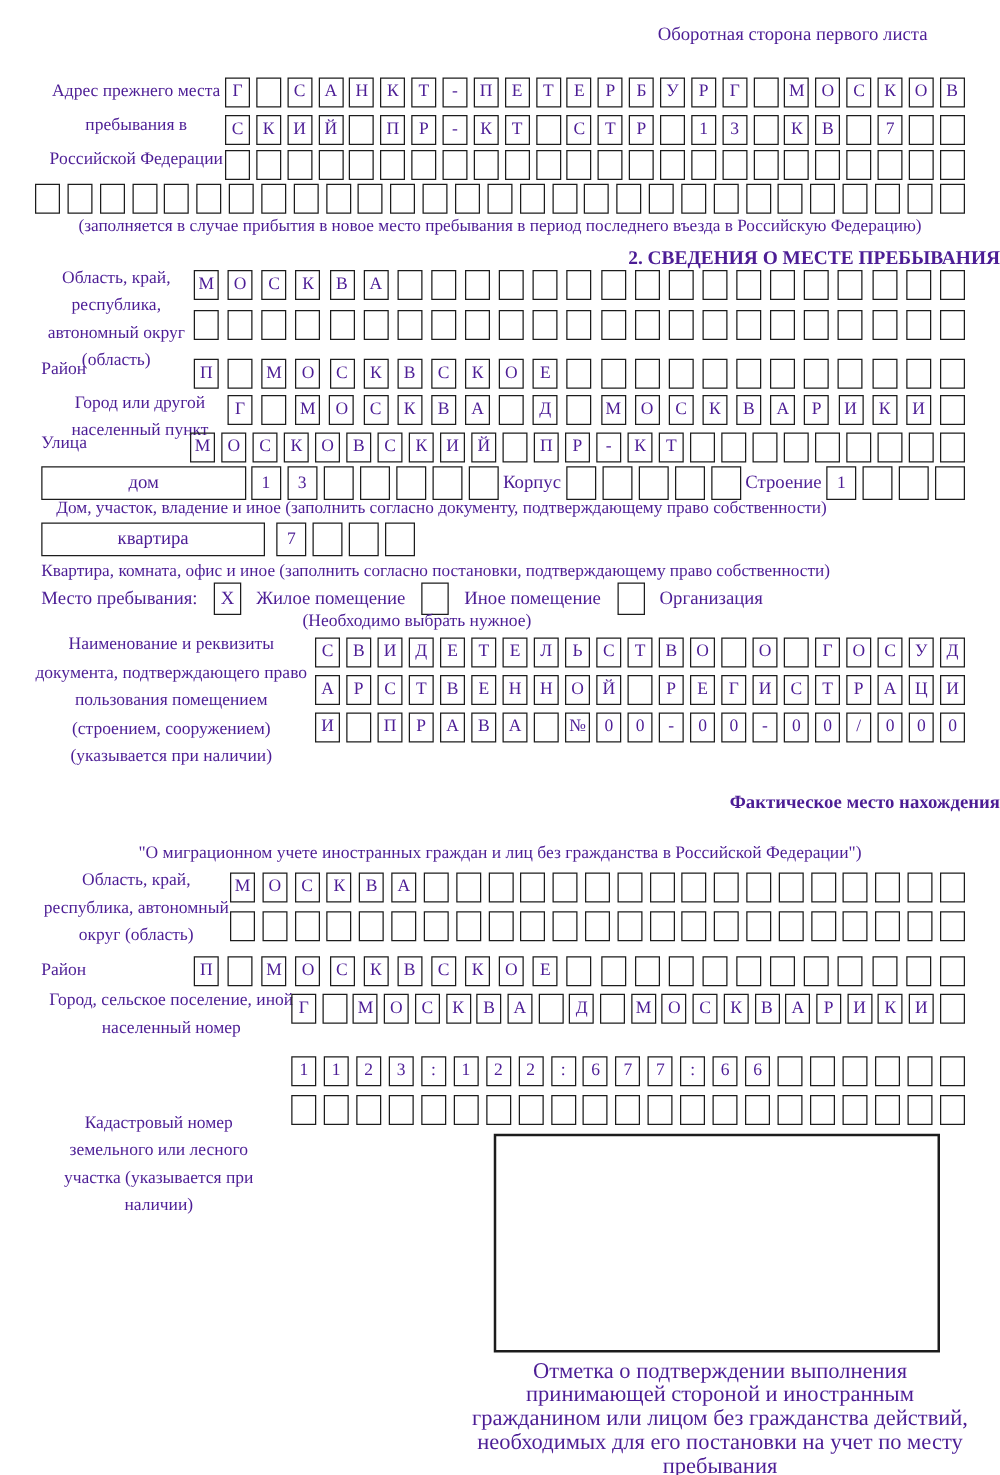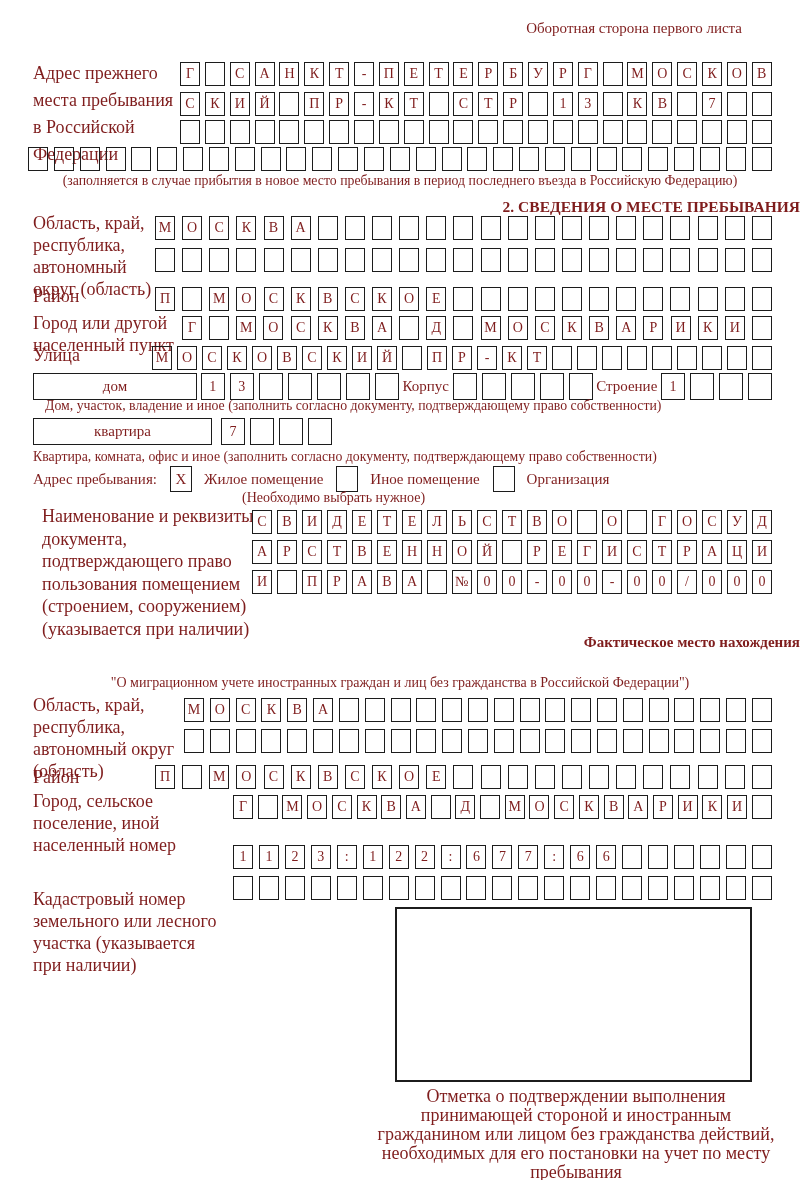--- a/index.html
+++ b/index.html
@@ -1,18 +1,18 @@
 <!DOCTYPE html>
 <html><head>
 <meta charset="utf-8">
 <style>
   html,body{margin:0;padding:0;background:#fff;}
   #form-canvas{position:relative;width:800px;height:1180px;background:#fff;
-    font-family:"Liberation Serif",serif;color:#7f1d1d;overflow:hidden;}
-  .label{position:absolute;font-size:18px;line-height:22px;}
+    font-family:"Liberation Serif",serif;color:#4c1d95;overflow:hidden;}
+  .label{position:absolute;font-size:14px;line-height:22px;text-align:center;}
   .note{position:absolute;font-size:13.8px;}
   .center{left:0;width:800px;text-align:center;}
   .bold{font-weight:bold;text-align:right;}
   #page-title{position:absolute;top:20px;left:0;width:742px;text-align:right;font-size:15px;}
   .boxrow{position:absolute;display:flex;justify-content:space-between;height:24px;}
   .cell{width:20px;height:24px;border:1.8px solid #1c1c1c;box-sizing:border-box;
     display:flex;align-items:center;justify-content:center;font-size:14px;flex:0 0 auto;}
   .cell.big{width:24px;height:27px;}
   .widebox{border:1.8px solid #1c1c1c;height:27px;box-sizing:border-box;
     display:flex;align-items:center;justify-content:center;font-size:15px;flex:0 0 auto;}
@@ -27,21 +27,21 @@
   #dom-row{position:absolute;left:33px;top:373px;width:739px;display:flex;
     align-items:center;justify-content:space-between;font-size:15px;}
   #dom-note{top:398px;left:33px;margin-left:12px;}
   #kvartira-row{position:absolute;left:33px;top:418px;display:flex;gap:9px;align-items:center;}
   #kvartira-note{top:449px;left:33px;}
   #residence-row{position:absolute;left:33px;top:466px;display:flex;align-items:center;font-size:15px;}
   #residence-row .opt{display:flex;align-items:center;gap:12px;margin-left:13px;}
   .cb{width:22px;height:26px;border:1.8px solid #1c1c1c;box-sizing:border-box;
     display:flex;align-items:center;justify-content:center;font-size:15px;flex:0 0 auto;}
   #residence-note{top:490px;left:242px;font-size:14px;}
-  #doc-label{top:505px;left:42px;width:218px;line-height:22.5px;}
+  #doc-label{top:505px;left:28px;width:218px;line-height:22.5px;}
   #fact-header{top:631px;font-size:15px;}
   #fact-note1{top:657px;font-size:14px;}
   #fact-note2{top:675px;font-size:14px;}
   #oblast2-label{top:694px;left:33px;width:152px;}
   #raion2-label{top:766px;left:33px;}
   #gorod2-label{top:790px;left:33px;width:208px;}
   #kadastr-label{top:840px;left:33px;width:188px;margin-top:48px;}
   #stamp-box{position:absolute;left:395px;top:907px;width:357px;height:175px;
     border:2px solid #1c1c1c;box-sizing:border-box;}
   #stamp-caption{position:absolute;top:1087px;left:370px;width:412px;text-align:center;
@@ -94,24 +94,24 @@
 
   <div id="kvartira-row">
       <div class="widebox" style="width: 179px;">квартира</div>
       <div class="cellgroup">
         <div class="cell big">7</div>
         <div class="cell big"></div>
         <div class="cell big"></div>
         <div class="cell big"></div>
       </div>
     </div>
-  <div id="kvartira-note" class="note">Квартира, комната, офис и иное (заполнить согласно документу, подтверждающему право собственности)</div>
+  <div id="kvartira-note" class="note">Квартира, комната, офис и иное (заполнить согласно постановки, подтверждающему право собственности)</div>
 
   <div id="residence-row">
-      <span>Адрес пребывания:</span>
+      <span>Место пребывания:</span>
       <span class="opt">
         <div class="cb">X</div>
         <span>Жилое помещение</span>
       </span>
       <span class="opt">
         <div class="cb"></div>
         <span>Иное помещение</span>
       </span>
       <span class="opt">
         <div class="cb"></div>

